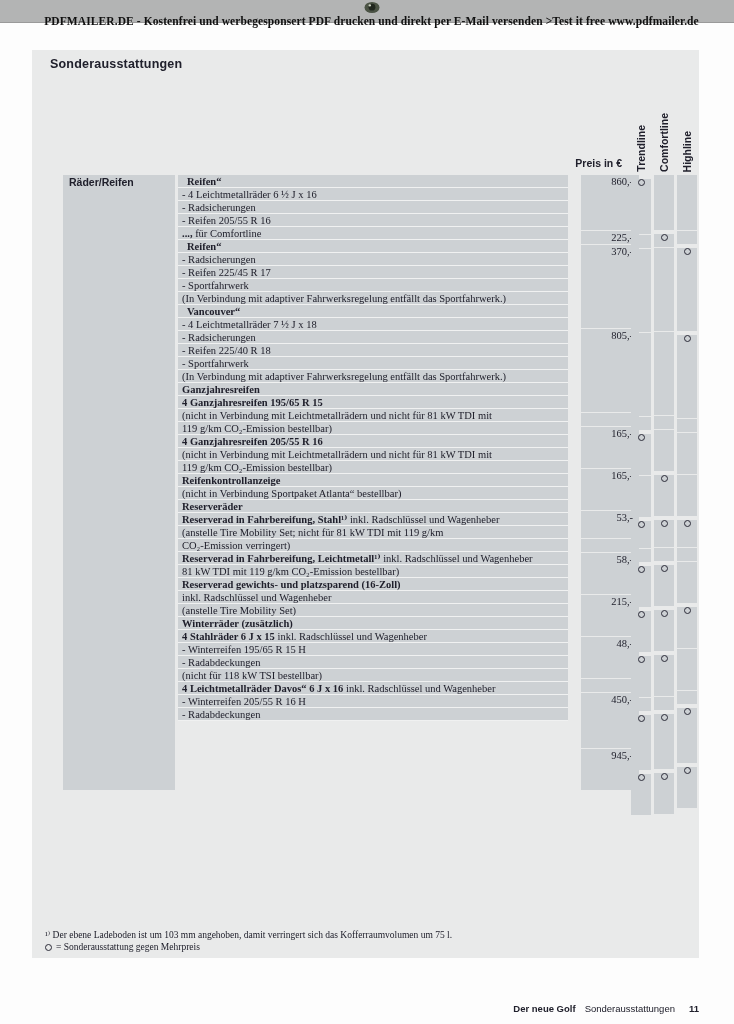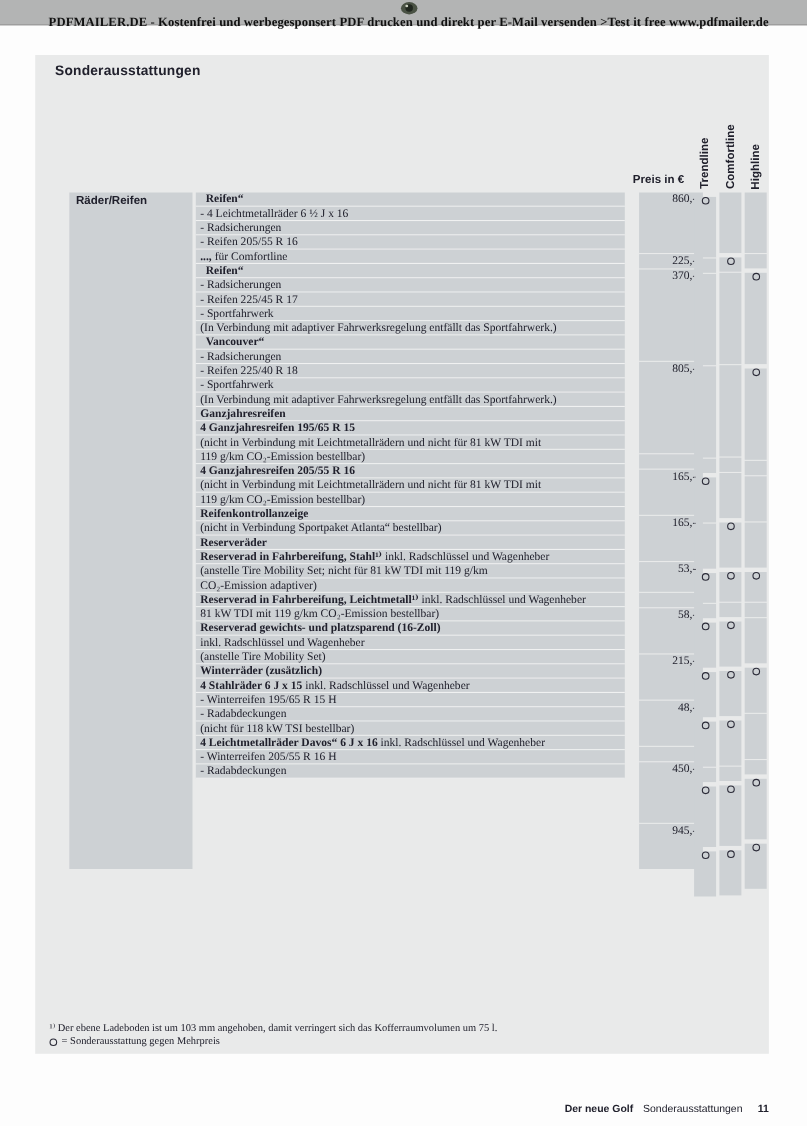--- a/index.html
+++ b/index.html
@@ -103,37 +103,38 @@
       <div class="drow"><span>- 4 Leichtmetallräder 6 ½ J x 16</span></div>
       <div class="drow"><span>- Radsicherungen</span></div>
       <div class="drow"><span>- Reifen 205/55 R 16</span></div>
       <div class="drow"><b>...,</b><span> für Comfortline</span></div>
       <div class="drow iname"><b>Reifen“</b></div>
       <div class="drow"><span>- Radsicherungen</span></div>
       <div class="drow"><span>- Reifen 225/45 R 17</span></div>
       <div class="drow"><span>- Sportfahrwerk</span></div>
       <div class="drow"><span>(In Verbindung mit adaptiver Fahrwerksregelung entfällt das Sportfahrwerk.)</span></div>
       <div class="drow iname"><b>Vancouver“</b></div>
+      <div class="drow"><span>- 4 Leichtmetallräder 7 ½ J x 18</span></div>
       <div class="drow"><span>- Radsicherungen</span></div>
       <div class="drow"><span>- Reifen 225/40 R 18</span></div>
       <div class="drow"><span>- Sportfahrwerk</span></div>
       <div class="drow"><span>(In Verbindung mit adaptiver Fahrwerksregelung entfällt das Sportfahrwerk.)</span></div>
       <div class="drow"><b>Ganzjahresreifen</b></div>
       <div class="drow"><b>4 Ganzjahresreifen 195/65 R 15</b></div>
       <div class="drow"><span>(nicht in Verbindung mit Leichtmetallrädern und nicht für 81 kW TDI mit</span></div>
       <div class="drow"><span>119 g/km CO₂-Emission bestellbar)</span></div>
       <div class="drow"><b>4 Ganzjahresreifen 205/55 R 16</b></div>
       <div class="drow"><span>(nicht in Verbindung mit Leichtmetallrädern und nicht für 81 kW TDI mit</span></div>
       <div class="drow"><span>119 g/km CO₂-Emission bestellbar)</span></div>
       <div class="drow"><b>Reifenkontrollanzeige</b></div>
       <div class="drow"><span>(nicht in Verbindung Sportpaket Atlanta“ bestellbar)</span></div>
       <div class="drow"><b>Reserveräder</b></div>
       <div class="drow"><b>Reserverad in Fahrbereifung, Stahl¹⁾</b><span> inkl. Radschlüssel und Wagenheber</span></div>
       <div class="drow"><span>(anstelle Tire Mobility Set; nicht für 81 kW TDI mit 119 g/km</span></div>
-      <div class="drow"><span>CO₂-Emission adaptiver)</span></div>
+      <div class="drow"><span>CO₂-Emission verringert)</span></div>
       <div class="drow"><b>Reserverad in Fahrbereifung, Leichtmetall¹⁾</b><span> inkl. Radschlüssel und Wagenheber</span></div>
       <div class="drow"><span>81 kW TDI mit 119 g/km CO₂-Emission bestellbar)</span></div>
       <div class="drow"><b>Reserverad gewichts- und platzsparend (16-Zoll)</b></div>
       <div class="drow"><span>inkl. Radschlüssel und Wagenheber</span></div>
       <div class="drow"><span>(anstelle Tire Mobility Set)</span></div>
       <div class="drow"><b>Winterräder (zusätzlich)</b></div>
       <div class="drow"><b>4 Stahlräder 6 J x 15</b><span> inkl. Radschlüssel und Wagenheber</span></div>
       <div class="drow"><span>- Winterreifen 195/65 R 15 H</span></div>
       <div class="drow"><span>- Radabdeckungen</span></div>
       <div class="drow"><span>(nicht für 118 kW TSI bestellbar)</span></div>

